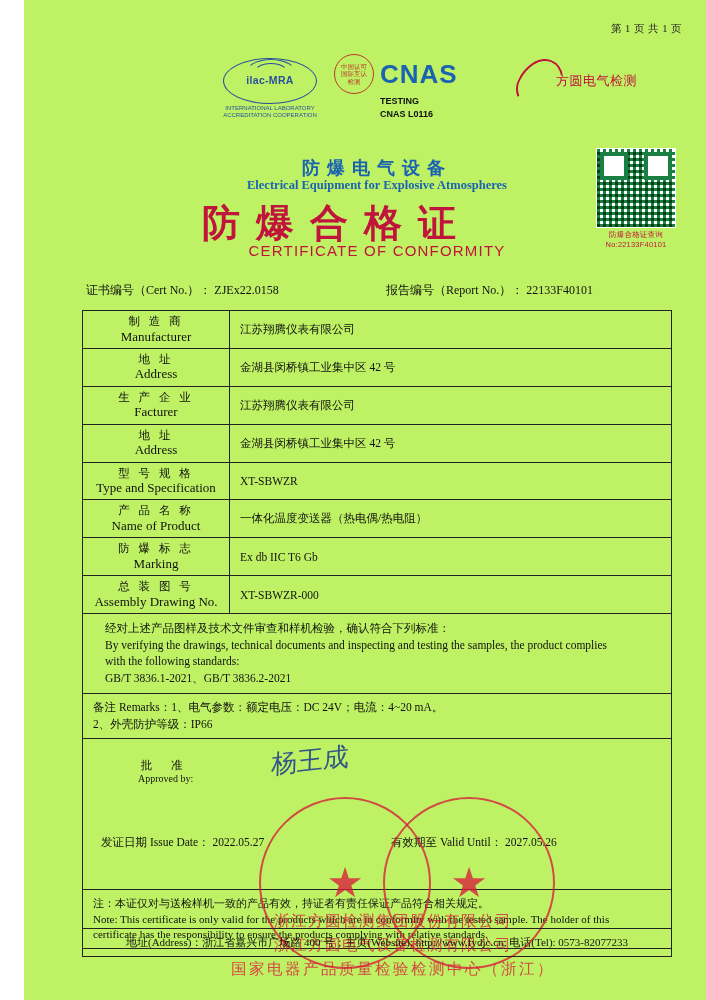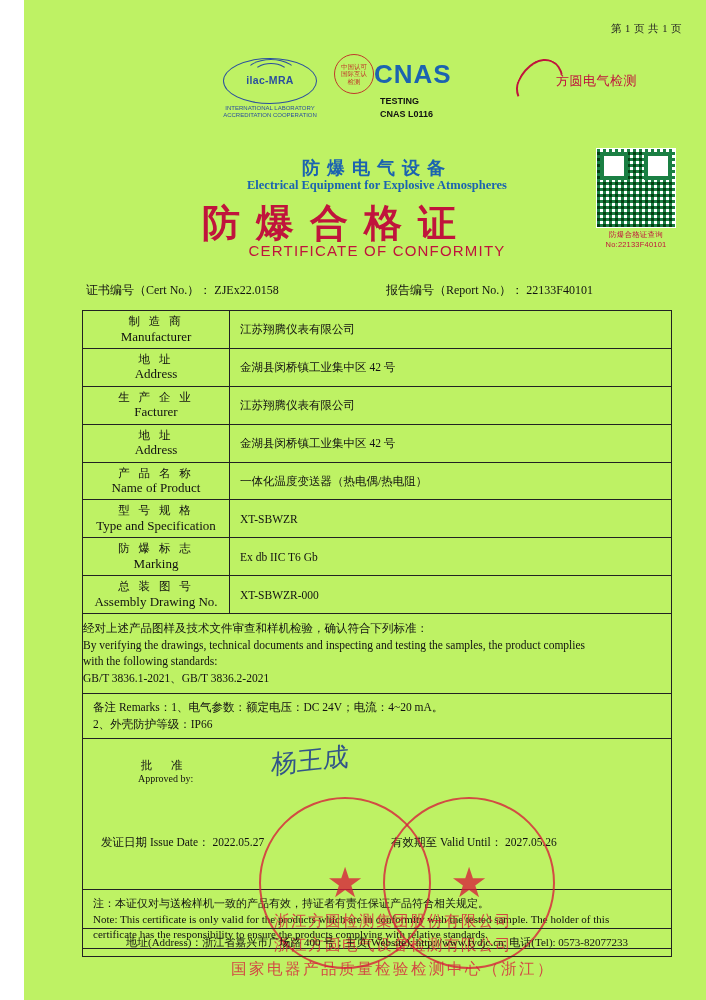--- a/index.html
+++ b/index.html
@@ -114,20 +114,21 @@
   }
   .cnas {
     position: absolute;
     left: 252px;
     top: 2px;
     width: 150px;
   }
   .cnas-top {
     display: flex;
     align-items: center;
+    gap: 6px;
   }
   .cnas-seal {
     width: 40px;
     height: 40px;
     border-radius: 50%;
     border: 1.5px solid #c0392b;
     color: #c0392b;
     font-size: 6.5px;
     line-height: 1.15;
     display: flex;
@@ -308,21 +309,21 @@
     padding: 4px 2px !important;
   }
   .lab .zh { font-size: 11.5px; letter-spacing: 3px; display: block; }
   .lab .en { font-size: 13px; display: block; }
   .val {
     padding: 4px 10px !important;
     font-size: 11.5px;
     height: 22px;
   }
   .para {
-    padding: 6px 0 !important;
+    padding: 6px 22px !important;
     line-height: 1.45;
     font-size: 11.5px;
   }
   .para .en { font-family: "Liberation Serif", serif; }
   .remark {
     padding: 5px 10px !important;
     line-height: 1.5;
     font-size: 11.5px;
   }
   .approve-cell {
@@ -500,31 +501,31 @@
     </tr>
     <tr>
       <td class="lab">
         <span class="zh">地 址</span>
         <span class="en">Address</span>
       </td>
       <td class="val">金湖县闵桥镇工业集中区 42 号</td>
     </tr>
     <tr>
       <td class="lab">
+        <span class="zh">型 号 规 格</span>
+        <span class="en tight">Type and Specification</span>
+      </td>
+      <td class="val">XT-SBWZR</td>
+    </tr>
+    <tr>
+      <td class="lab">
         <span class="zh">产 品 名 称</span>
         <span class="en">Name of Product</span>
       </td>
       <td class="val">一体化温度变送器（热电偶/热电阻）</td>
-    </tr>
-    <tr>
-      <td class="lab">
-        <span class="zh">型 号 规 格</span>
-        <span class="en tight">Type and Specification</span>
-      </td>
-      <td class="val">XT-SBWZR</td>
     </tr>
     <tr>
       <td class="lab">
         <span class="zh">防 爆 标 志</span>
         <span class="en">Marking</span>
       </td>
       <td class="val">Ex db IIC T6 Gb</td>
     </tr>
     <tr>
       <td class="lab">

